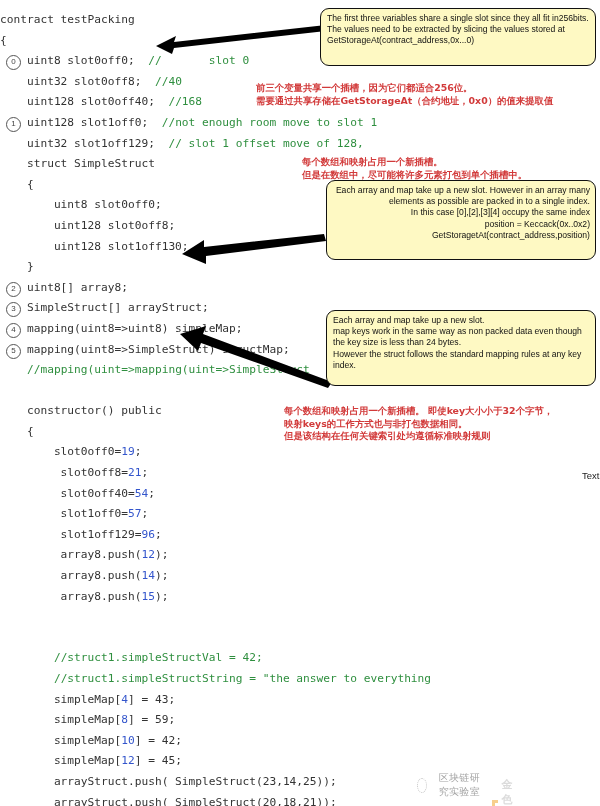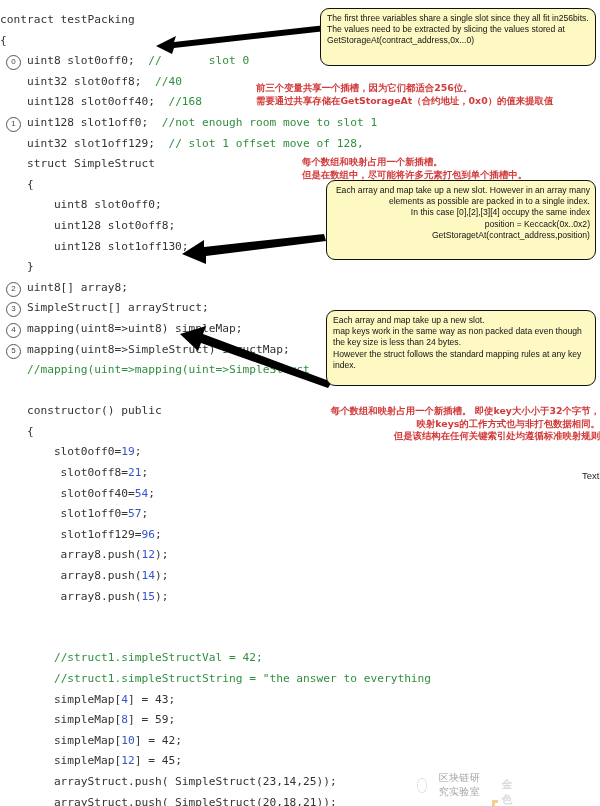--- a/index.html
+++ b/index.html
@@ -138,21 +138,21 @@
   <div class="callout" style="left:326px;top:310px;width:270px;height:76px;">Each array and map take up a new slot.
 map keys work in the same way as non packed data even though the key size is less than 24 bytes.
 However the struct follows the standard mapping rules at any key index.</div>
 
   <div class="cn" style="left:256px;top:70px;width:344px;">前三个变量共享一个插槽，因为它们都适合256位。
 需要通过共享存储在GetStorageAt（合约地址，0x0）的值来提取值</div>
 
   <div class="cn" style="left:302px;top:144px;width:310px;">每个数组和映射占用一个新插槽。
 但是在数组中，尽可能将许多元素打包到单个插槽中。</div>
 
-  <div class="cn" style="left:284px;top:393px;width:316px;text-align:right;">每个数组和映射占用一个新插槽。 即使key大小小于32个字节，
+  <div class="cn" style="left:284px;top:393px;width:316px;">每个数组和映射占用一个新插槽。 即使key大小小于32个字节，
 映射keys的工作方式也与非打包数据相同。
 但是该结构在任何关键索引处均遵循标准映射规则</div>
 
   <div class="plain" style="left:551px;top:470px;margin-left:31px;">Text</div>
 
   <div class="wm" style="left:417px;top:771px;">
     <span class="wm-ring"></span>
     <span class="wm-txt">区块链研究实验室</span>
   </div>
 

